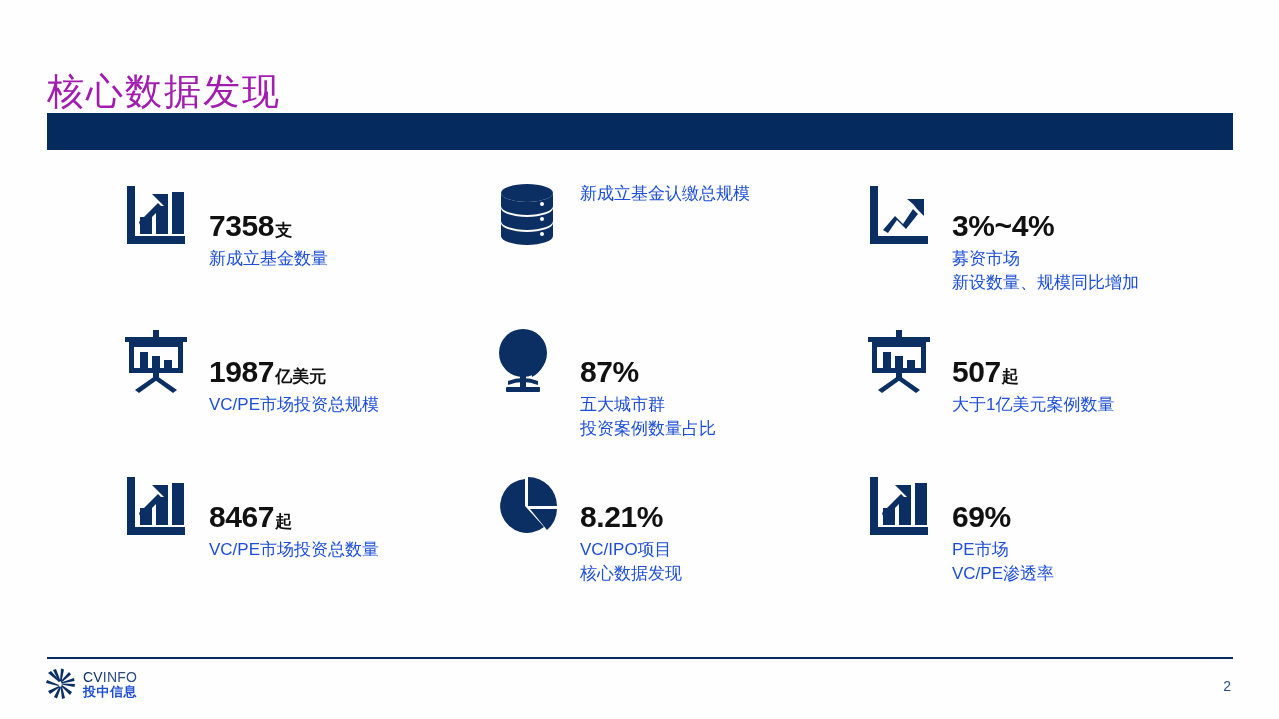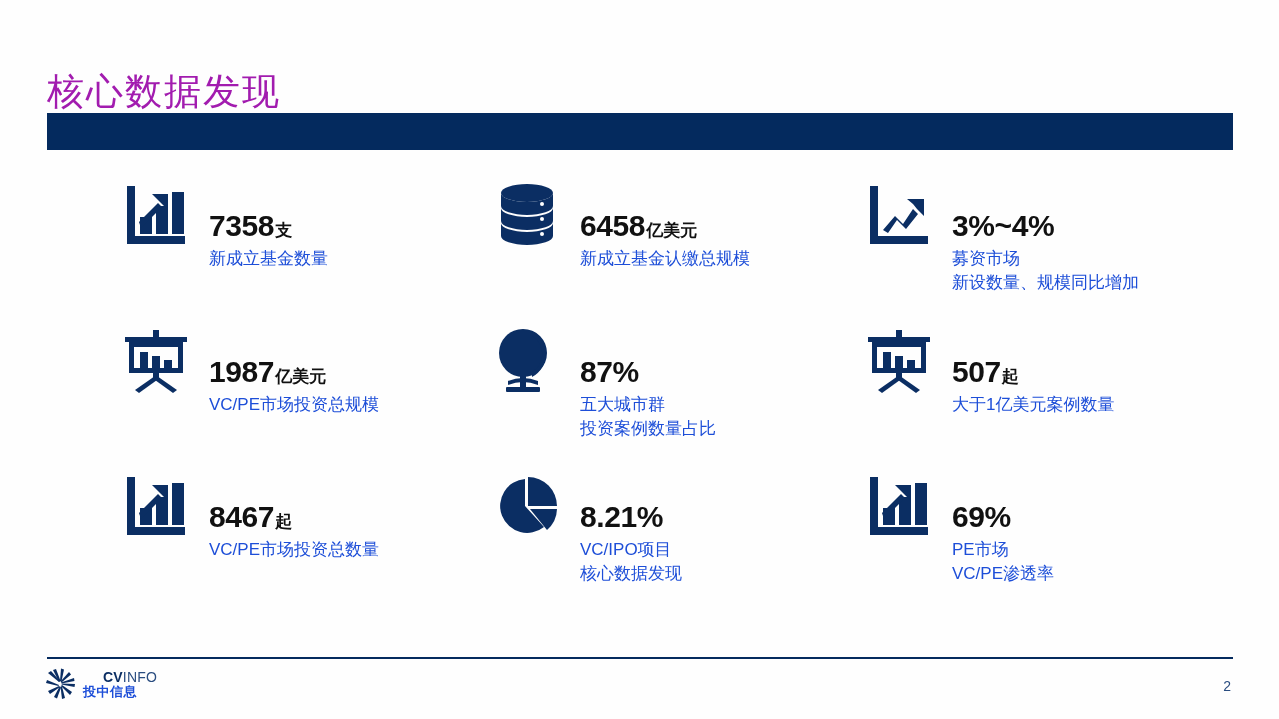--- a/index.html
+++ b/index.html
@@ -125,21 +125,21 @@
     margin-right: 7px;
     flex: 0 0 32px;
   }
   .logo-text-wrap { line-height: 1.05; }
   .logo-en {
     font-size: 14px;
     color: #0b2e63;
     letter-spacing: 0.2px;
     white-space: nowrap;
   }
-  .logo-en b { font-weight: bold; margin-left: 20px; }
+  .logo-en b { font-weight: normal; }
   .logo-en span.light { font-weight: normal; color: #2a4d80; margin-top: 35px; }
   .logo-cn {
     font-size: 13px;
     font-weight: bold;
     color: #1d4ed8;
     letter-spacing: 0.5px;
     white-space: nowrap;
   }
   .page-number {
     position: absolute;
@@ -185,23 +185,20 @@
           <ellipse cx="29" cy="11" rx="26" ry="9" fill="#0b2e63"></ellipse>
           <path d="M3 11 V24 a26 9 0 0 0 52 0 V11 a26 9 0 0 1 -52 0 Z" fill="#0b2e63"></path>
           <path d="M3 26 V39 a26 9 0 0 0 52 0 V26 a26 9 0 0 1 -52 0 Z" fill="#0b2e63"></path>
           <path d="M3 41 V54 a26 9 0 0 0 52 0 V41 a26 9 0 0 1 -52 0 Z" fill="#0b2e63"></path>
           <circle cx="44" cy="22" r="2" fill="#ffffff"></circle>
           <circle cx="44" cy="37" r="2" fill="#ffffff"></circle>
           <circle cx="44" cy="52" r="2" fill="#ffffff"></circle>
         </svg>
       </div>
       <div class="stat-text">
-        <div class="stat-value-line">
-          <span class="stat-value">6458</span><span class="stat-unit">亿美元</span>
-        </div>
         <div class="stat-desc">新成立基金认缴总规模</div>
       </div>
     </div>
 
     <div class="stat-item col-c">
       <div class="stat-icon">
         <svg width="64" height="62" viewBox="0 0 64 62">
           <path d="M3 2 H11 V52 H61 V60 H3 Z" fill="#0b2e63"></path>
           <path d="M16 46 L28 32 L36 40 L46 25 L51 30 L39 45 L30 36 L21 49 Z" fill="#0b2e63"></path>
           <path d="M40 15 H57 V32 L50 25 L46 20 Z" fill="#0b2e63"></path>

